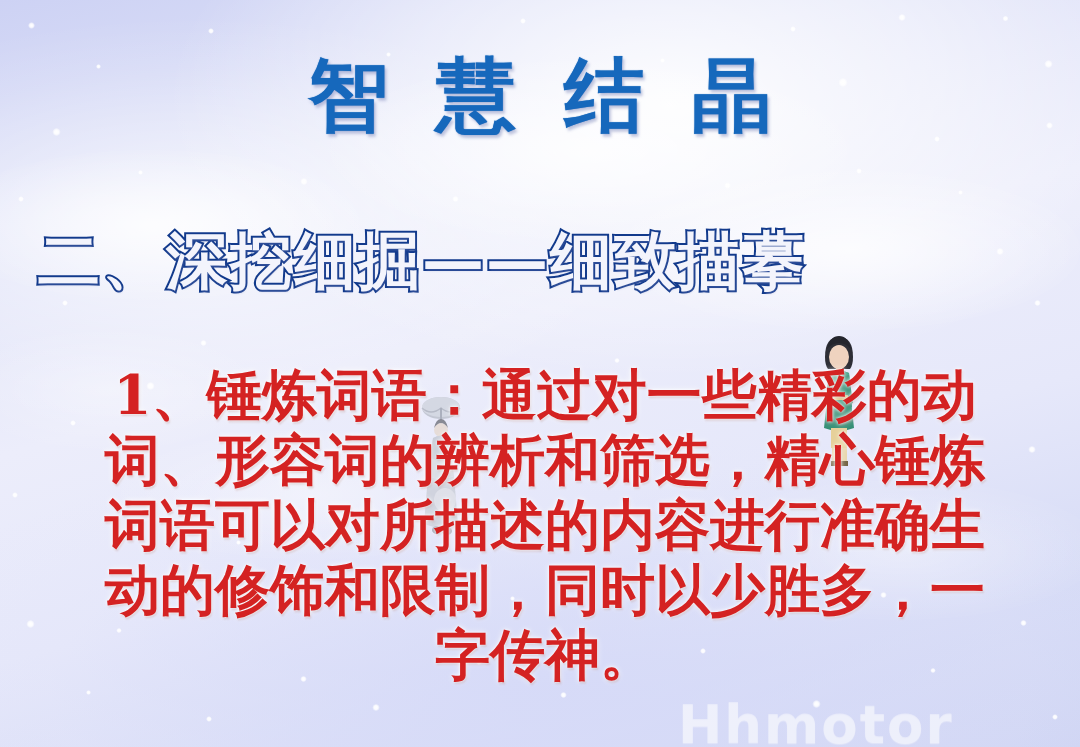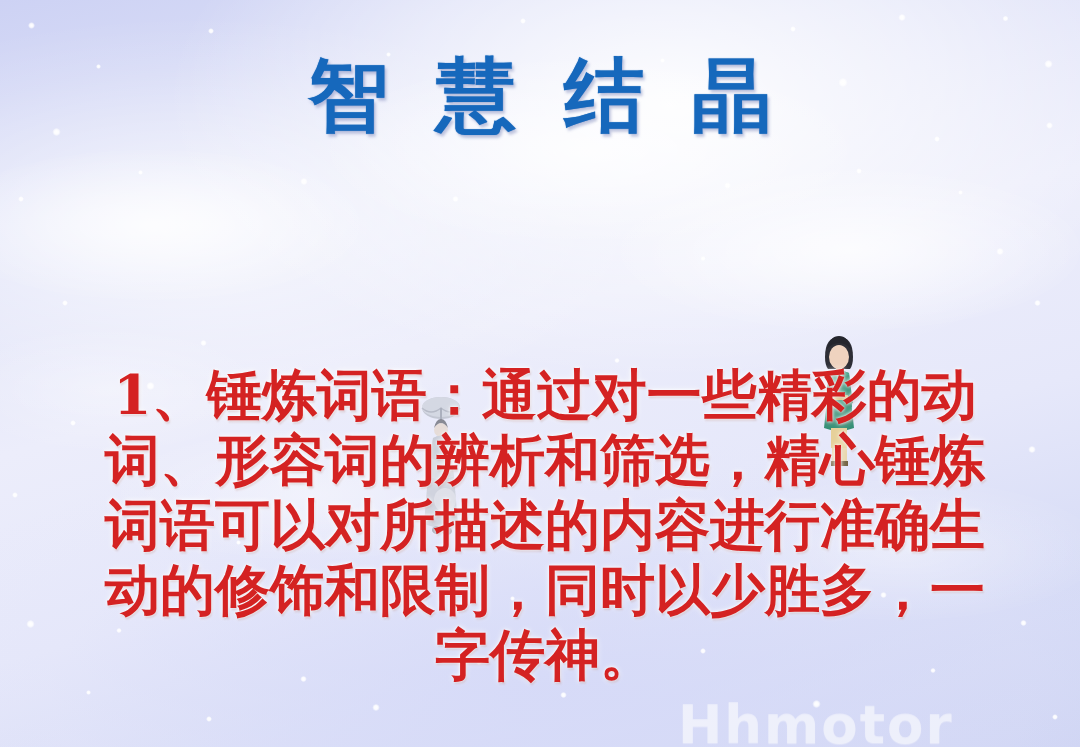--- a/index.html
+++ b/index.html
@@ -224,20 +224,21 @@
       <rect x="25" y="115" width="6" height="14" fill="#e9d5a8"></rect>
       <rect x="15" y="128" width="8" height="5" fill="#6d5c3a"></rect>
       <rect x="24" y="128" width="8" height="5" fill="#6d5c3a"></rect>
       <path d="M13 42 l-4 28 l4 1 l4 -28z" fill="#2c8b6e"></path>
       <path d="M33 42 l4 28 l-4 1 l-4 -28z" fill="#2c8b6e"></path>
     </svg>
   </div>
 
   <div class="title">智 慧 结 晶</div>
 
+  <div class="subtitle">二、深挖细掘——细致描摹</div>
 
   <div class="body-text">1、锤炼词语：通过对一些精彩的动
 词、形容词的辨析和筛选，精心锤炼
 词语可以对所描述的内容进行准确生
 动的修饰和限制，同时以少胜多，一
 字传神。</div>
 
   <div class="watermark">Hhmotor</div>
 
 </div>

